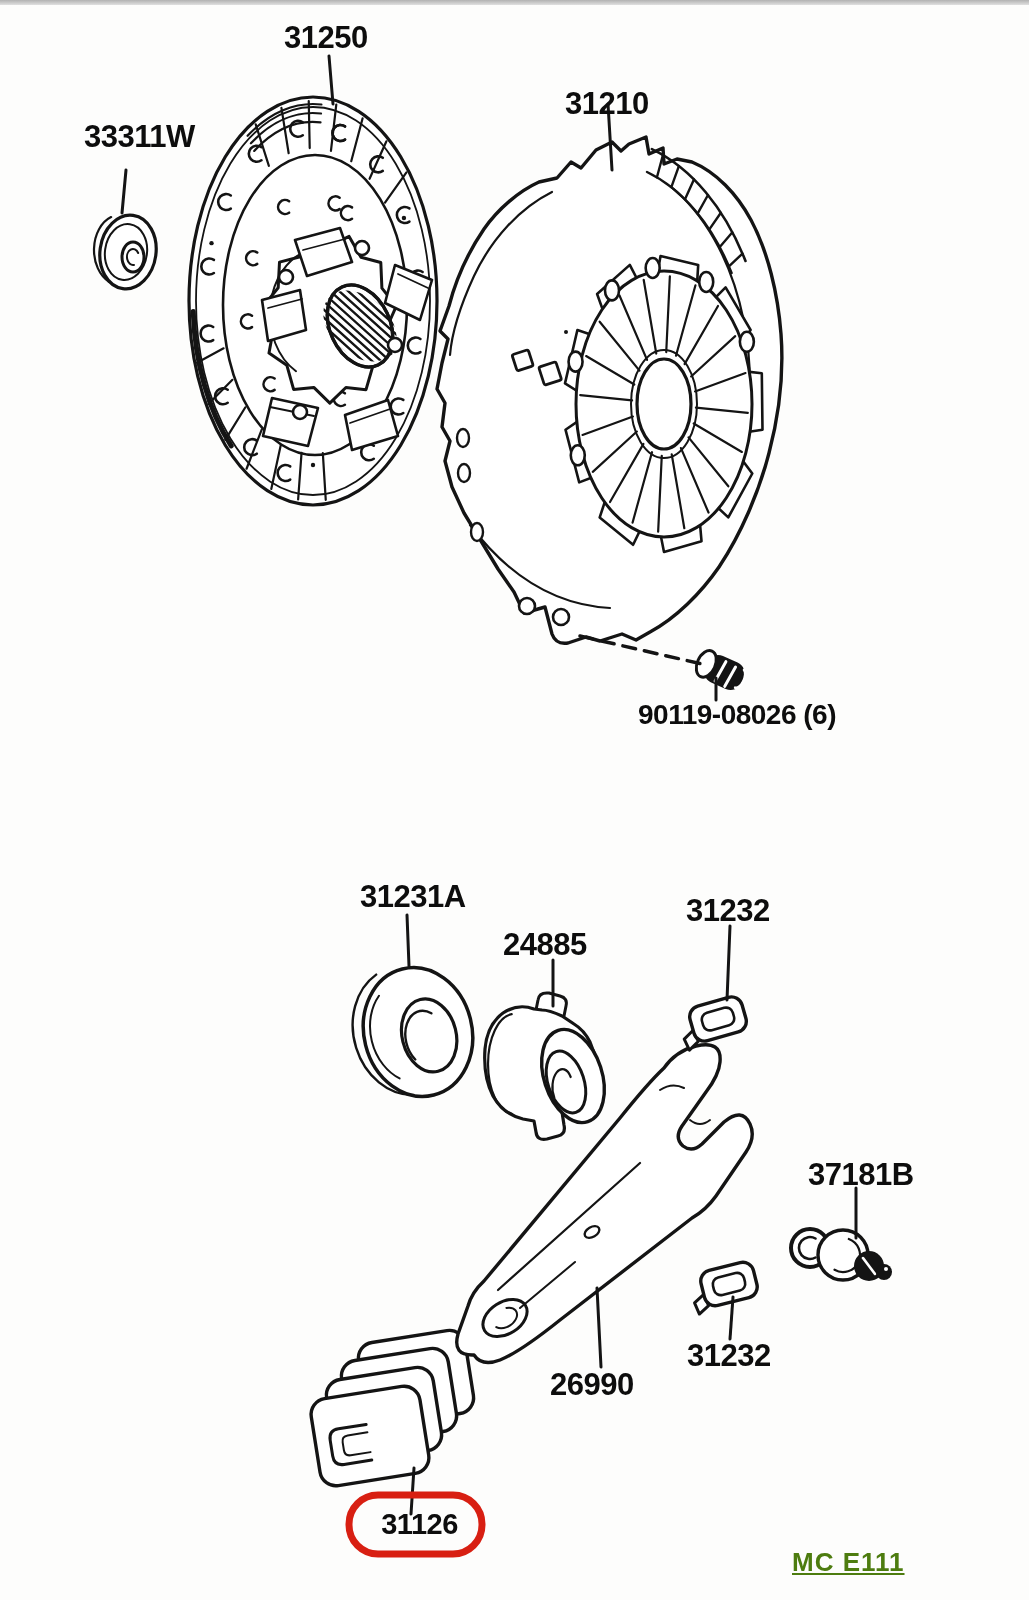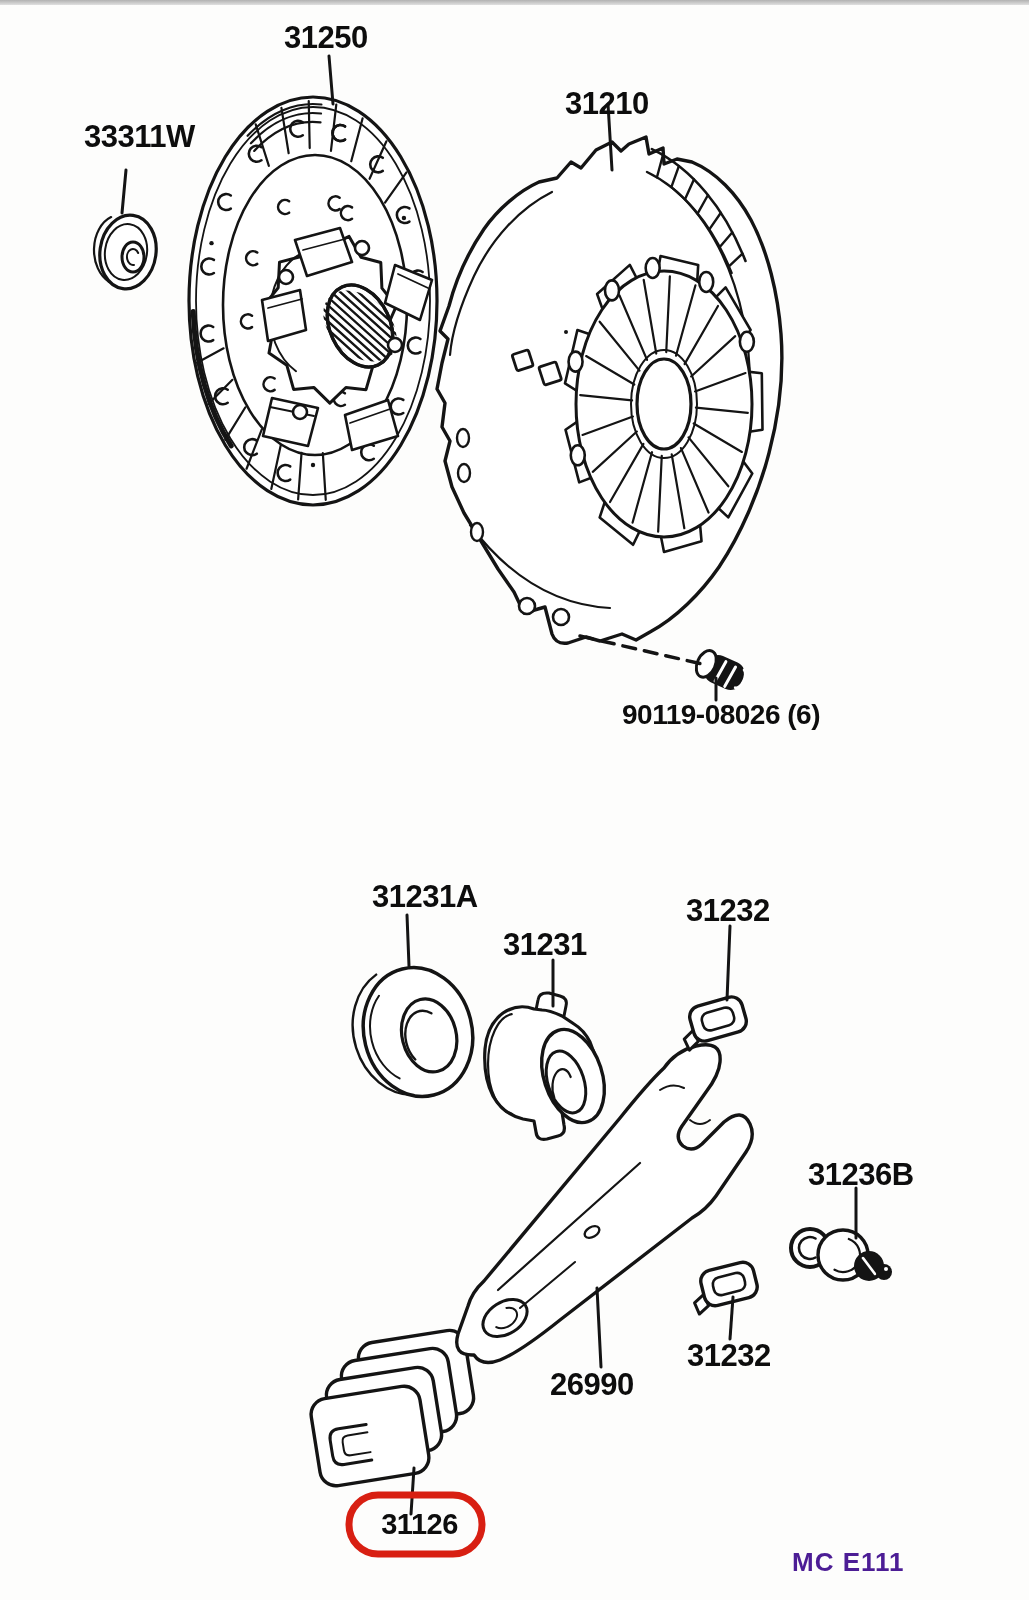--- a/index.html
+++ b/index.html
@@ -10,29 +10,29 @@
   }
   .canvas::before{
     content:"";position:absolute;left:0;top:0;width:100%;height:5px;
     background:linear-gradient(#9f9f9f,#d9d9d9);opacity:.8;pointer-events:none;
   }
   #art{position:absolute;left:0;top:0;}
   .part-label{
     position:absolute;font-weight:700;font-size:31px;color:#0d0d0d;
     letter-spacing:-0.5px;white-space:nowrap;line-height:1;
   }
-  .part-label.small{font-size:28px;}
+  .part-label.small{font-size:28px;margin-left:16px;}
   .boot-label-box{
     position:absolute;left:349px;top:1495px;width:133px;height:59px;
     display:flex;align-items:center;justify-content:center;
   }
   .boot-label-box .part-label{position:static;font-size:29px;margin-left:8px;}
   .code-label{
     position:absolute;left:792px;top:1549px;font-weight:700;font-size:26px;
-    color:#4c1d95;letter-spacing:1px;white-space:nowrap;line-height:1;
+    color:#4d7c0f;letter-spacing:1px;white-space:nowrap;line-height:1;text-decoration:underline;
   }
 </style>
 </head>
 <body>
 
 <div class="canvas">
 
   <svg id="art" width="1029" height="1600" viewBox="0 0 1029 1600">
       <g>
         <rect x="362" y="1336" width="108" height="84" rx="16" fill="#fff" stroke="#141414" stroke-width="3.4" transform="rotate(-9 416 1378)"></rect>
@@ -270,24 +270,24 @@
     <rect x="349" y="1495" width="133" height="59" rx="29" ry="29" fill="none" stroke-width="7" stroke="#d81f12"></rect>
   <clipPath id="boreClip">
         <ellipse cx="360" cy="326" rx="29" ry="42"></ellipse>
       </clipPath>
     </svg>
 
   <div class="part-label" style="left:284px;top:22px">31250</div>
   <div class="part-label" style="left:84px;top:121px">33311W</div>
   <div class="part-label" style="left:565px;top:88px">31210</div>
   <div class="part-label small" style="left:622px;top:701px">90119-08026 (6)</div>
-  <div class="part-label" style="left:372px;top:881px">31231A</div>
-  <div class="part-label" style="left:503px;top:929px">31231</div>
+  <div class="part-label" style="left:360px;top:881px">31231A</div>
+  <div class="part-label" style="left:503px;top:929px">24885</div>
   <div class="part-label" style="left:686px;top:895px">31232</div>
-  <div class="part-label" style="left:808px;top:1159px">31236B</div>
+  <div class="part-label" style="left:808px;top:1159px">37181B</div>
   <div class="part-label" style="left:687px;top:1340px">31232</div>
   <div class="part-label" style="left:550px;top:1369px">26990</div>
 
   <div class="boot-label-box">
     <div class="part-label">31126</div>
   </div>
 
   <div class="code-label">MC E111</div>
 </div>
 

